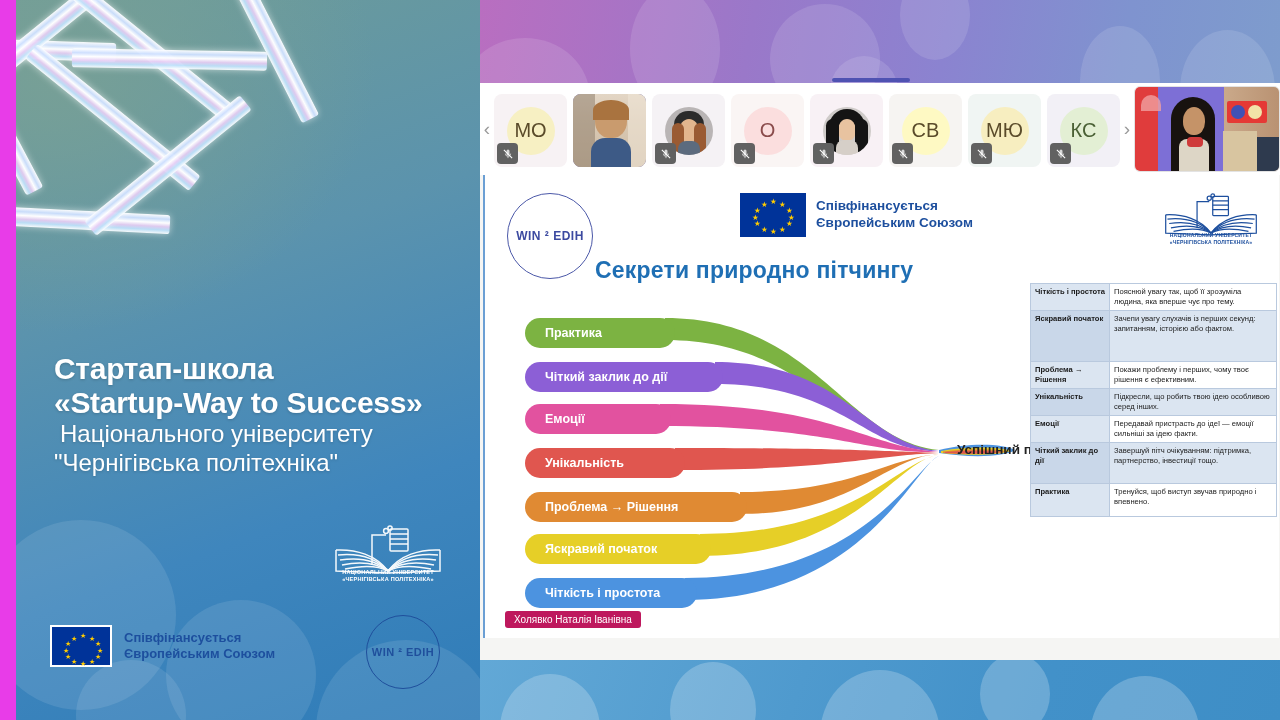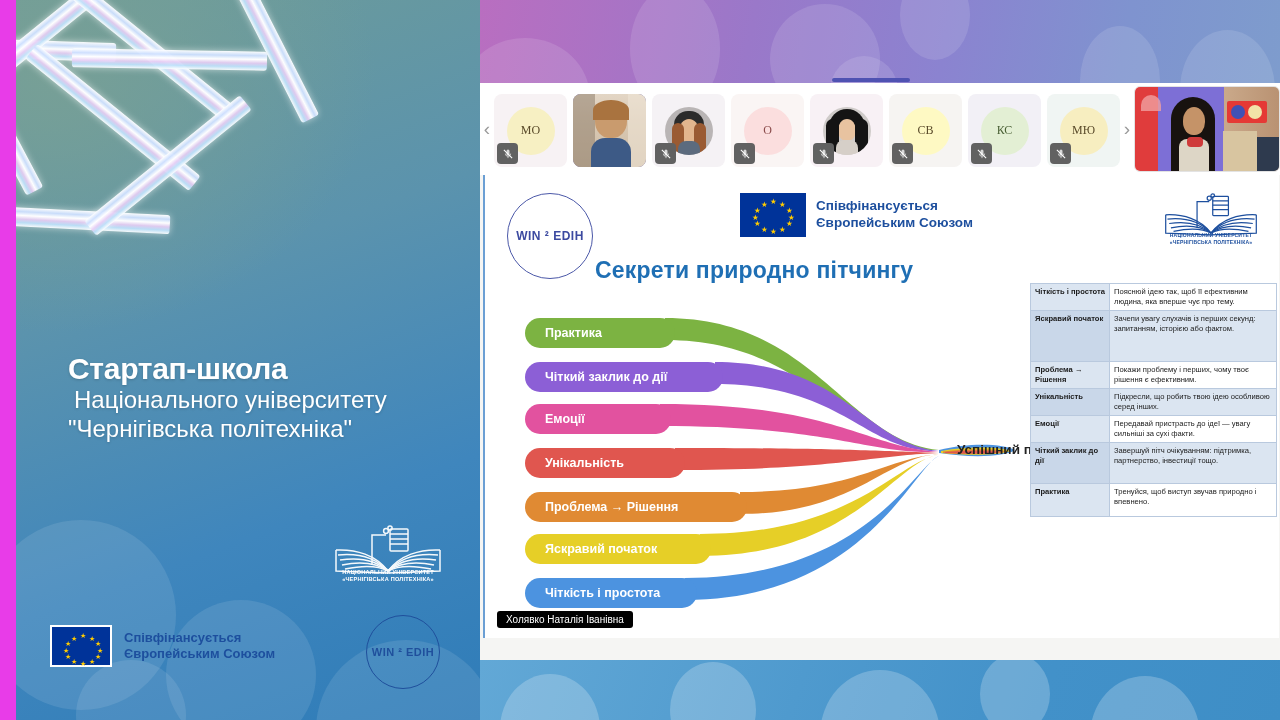--- a/index.html
+++ b/index.html
@@ -31,21 +31,21 @@
     background:linear-gradient(180deg,
       rgba(255,255,255,.97) 0%,
       rgba(206,224,255,.95) 22%,
       rgba(255,255,255,.99) 42%,
       rgba(232,206,245,.92) 62%,
       rgba(190,225,250,.95) 80%,
       rgba(255,255,255,.95) 100%);
     box-shadow:0 0 7px rgba(255,255,255,.55);
   }
 
-  .left-title{position:absolute;left:52px;top:352px;width:420px;color:#fff;text-shadow:0 1px 3px rgba(0,0,0,.18);}
+  .left-title{position:absolute;left:38px;top:352px;width:420px;color:#fff;text-shadow:0 1px 3px rgba(0,0,0,.18);}
   .lt1{font-size:30px;font-weight:bold;letter-spacing:-.3px;line-height:1.13;}
   .lt2{font-size:30px;font-weight:bold;letter-spacing:-.3px;line-height:1.13;}
   .lt3{font-size:24px;font-weight:400;line-height:1.2;padding-left:6px;}
   .lt4{font-size:24px;font-weight:400;line-height:1.2;}
 
   
   .univ-logo{position:absolute;}
   .univ-cap{position:absolute;font-weight:bold;color:#fff;text-align:center;letter-spacing:.2px;white-space:nowrap;}
 
   
@@ -75,21 +75,21 @@
 
   
   .filmstrip{position:absolute;left:0;top:83px;width:800px;height:92px;background:#fff;display:flex;align-items:center;}
   .strip-arrow{width:26px;height:92px;display:flex;align-items:center;justify-content:center;color:#9a9a9a;font-size:19px;cursor:pointer;}
   .tiles{display:flex;align-items:center;gap:6px;flex:1;height:92px;padding-top:3px;}
   .tile{
     position:relative;width:73px;height:73px;border-radius:8px;overflow:hidden;flex:none;
     display:flex;align-items:center;justify-content:center;
   }
   .tile.selected{outline:3px solid #5b5fc7;outline-offset:-3px;}
-  .avatar{border-radius:50%;display:flex;align-items:center;justify-content:center;font-size:12px;font-weight:500;color:#5a4b2a;font-family:Liberation Serif, serif;}
+  .avatar{border-radius:50%;display:flex;align-items:center;justify-content:center;font-size:20px;font-weight:500;color:#5a4b2a;}
   .mic-off{
     position:absolute;left:3px;bottom:3px;width:21px;height:21px;border-radius:4px;
     background:#616161;display:flex;align-items:center;justify-content:center;
   }
   .photo{width:100%;height:100%;position:relative;overflow:hidden;}
   .face-circle{position:absolute;left:50%;top:50%;transform:translate(-50%,-50%);width:48px;height:48px;border-radius:50%;overflow:hidden;}
 
   .wide-tile{
     position:absolute;right:0;top:86px;width:146px;height:86px;border-radius:6px;overflow:hidden;
     border:1px solid #e3e3e3;box-sizing:border-box;
@@ -111,21 +111,21 @@
   .funnel-out-label{position:absolute;left:442px;top:142px;font-size:13.5px;font-weight:bold;color:#222;white-space:nowrap;}
 
   
   .tbl{position:absolute;left:545px;top:108px;width:247px;border:1px solid #b9c9de;border-collapse:collapse;font-size:7.6px;}
   .tbl td{border:1px solid #b9c9de;padding:3px 4px;vertical-align:top;line-height:1.32;color:#1a1a1a;}
   .tbl td.k{width:70px;font-weight:bold;background:#dbe5f1;}
   .tbl tr.alt td{background:#dbe5f1;}
   .tbl tr.alt td.k{background:#c9d7e9;}
 
   .presenter-pill{
-    position:absolute;left:12px;bottom:10px;background:#000000;color:#fff;border-radius:3px;
+    position:absolute;left:20px;bottom:10px;background:#be185d;color:#fff;border-radius:3px;
     padding:3px 9px;font-size:10px;white-space:nowrap;
   }
 
   
   .bottom-band{
     position:absolute;left:0;top:660px;width:800px;height:60px;overflow:hidden;
     background:linear-gradient(110deg,#62a8d6 0%,#4f9ace 40%,#4291c9 70%,#3e8ec6 100%);
   }
   .bottom-band .bb{position:absolute;border-radius:50%;background:rgba(255,255,255,.22);}
   .bbb1{left:20px;top:14px;width:100px;height:110px;}
@@ -154,20 +154,21 @@
       <div class="bar" style="left:126px;top:72px;width:195px;transform:rotate(1deg);"></div>
       <div class="bar" style="left:62px;top:130px;width:210px;transform:rotate(39deg);"></div>
       <div class="bar" style="left:-14px;top:142px;width:140px;transform:rotate(62deg);"></div>
       <div class="bar" style="left:212px;top:38px;width:210px;transform:rotate(63deg);"></div>
       <div class="bar" style="left:24px;top:232px;width:200px;transform:rotate(3deg);"></div>
       <div class="bar" style="left:122px;top:178px;width:200px;transform:rotate(-39deg);"></div>
     </div>
 
     <div class="left-title">
       <div class="lt1">Стартап-школа</div>
+      <div class="lt2">«Startup-Way to Success»</div>
       <div class="lt3">Національного університету</div>
       <div class="lt4">"Чернігівська політехніка"</div>
     </div>
 
     <div class="univ-logo" style="left:312px;top:525px;width:120px;height:62px;">
       <svg viewBox="0 0 120 62" width="120" height="62">
         <g fill="none" stroke="#ffffff" stroke-width="1.5" opacity="0.95">
           <path d="M60 46 C72 30, 92 24, 112 25"></path>
           <path d="M60 46 C72 33, 90 28, 110 30"></path>
           <path d="M60 46 C71 36, 88 32, 108 35"></path>
@@ -308,34 +309,34 @@
           <div class="mic-off">
             <svg width="12" height="12" viewBox="0 0 16 16">
               <path d="M8 2a2 2 0 0 1 2 2v4a2 2 0 0 1-4 0V4a2 2 0 0 1 2-2z" fill="#d8d8d8"></path>
               <path d="M4.5 7.5a3.5 3.5 0 0 0 7 0" stroke="#d8d8d8" stroke-width="1.2" fill="none"></path>
               <path d="M8 11v2.5" stroke="#d8d8d8" stroke-width="1.2"></path>
               <path d="M2.5 2.5 L13.5 13.5" stroke="#ffffff" stroke-width="1.4"></path>
             </svg>
           </div>
         </div>
 
+        <div class="tile" style="background:#f0f5f3;">
+          <div class="avatar" style="width:48px;height:48px;background:#f7eec0;">МЮ</div>
+          <div class="mic-off">
+            <svg width="12" height="12" viewBox="0 0 16 16">
+              <path d="M8 2a2 2 0 0 1 2 2v4a2 2 0 0 1-4 0V4a2 2 0 0 1 2-2z" fill="#d8d8d8"></path>
+              <path d="M4.5 7.5a3.5 3.5 0 0 0 7 0" stroke="#d8d8d8" stroke-width="1.2" fill="none"></path>
+              <path d="M8 11v2.5" stroke="#d8d8d8" stroke-width="1.2"></path>
+              <path d="M2.5 2.5 L13.5 13.5" stroke="#ffffff" stroke-width="1.4"></path>
+            </svg>
+          </div>
+        </div>
+
         <div class="tile" style="background:#f2f0f6;">
           <div class="avatar" style="width:48px;height:48px;background:#e3efd4;color:#4a6035;">КС</div>
-          <div class="mic-off">
-            <svg width="12" height="12" viewBox="0 0 16 16">
-              <path d="M8 2a2 2 0 0 1 2 2v4a2 2 0 0 1-4 0V4a2 2 0 0 1 2-2z" fill="#d8d8d8"></path>
-              <path d="M4.5 7.5a3.5 3.5 0 0 0 7 0" stroke="#d8d8d8" stroke-width="1.2" fill="none"></path>
-              <path d="M8 11v2.5" stroke="#d8d8d8" stroke-width="1.2"></path>
-              <path d="M2.5 2.5 L13.5 13.5" stroke="#ffffff" stroke-width="1.4"></path>
-            </svg>
-          </div>
-        </div>
-
-        <div class="tile" style="background:#f0f5f3;">
-          <div class="avatar" style="width:48px;height:48px;background:#f7eec0;">МЮ</div>
           <div class="mic-off">
             <svg width="12" height="12" viewBox="0 0 16 16">
               <path d="M8 2a2 2 0 0 1 2 2v4a2 2 0 0 1-4 0V4a2 2 0 0 1 2-2z" fill="#d8d8d8"></path>
               <path d="M4.5 7.5a3.5 3.5 0 0 0 7 0" stroke="#d8d8d8" stroke-width="1.2" fill="none"></path>
               <path d="M8 11v2.5" stroke="#d8d8d8" stroke-width="1.2"></path>
               <path d="M2.5 2.5 L13.5 13.5" stroke="#ffffff" stroke-width="1.4"></path>
             </svg>
           </div>
         </div>
 
@@ -436,37 +437,37 @@
           <div class="band" style="top:234px;width:186px;background:#e6cf27;">Яскравий початок</div>
           <div class="band" style="top:278px;width:172px;background:#4c93e0;">Чіткість і простота</div>
 
           <div class="funnel-out-label">Успішний пітч</div>
         </div>
 
         <table class="tbl">
           <tbody>
             <tr>
               <td class="k">Чіткість і простота</td>
-              <td>Пояснюй ідею так, щоб її ефективним людина, яка вперше чує про тему.</td>
+              <td>Пояснюй увагу так, щоб її зрозуміла людина, яка вперше чує про тему.</td>
             </tr>
             <tr class="alt">
               <td class="k">Яскравий початок</td>
               <td style="height:44px;">Зачепи увагу слухачів із перших секунд: запитанням, історією або фактом.</td>
             </tr>
             <tr>
               <td class="k">Проблема → Рішення</td>
               <td>Покажи проблему і перших, чому твоє рішення є ефективним.</td>
             </tr>
             <tr class="alt">
               <td class="k">Унікальність</td>
               <td>Підкресли, що робить твою ідею особливою серед інших.</td>
             </tr>
             <tr>
               <td class="k">Емоції</td>
-              <td>Передавай пристрасть до ідеї — увагу сильніші за сухі факти.</td>
+              <td>Передавай пристрасть до ідеї — емоції сильніші за ідею факти.</td>
             </tr>
             <tr class="alt">
               <td class="k">Чіткий заклик до дії</td>
               <td style="height:34px;">Завершуй пітч очікуванням: підтримка, партнерство, інвестиції тощо.</td>
             </tr>
             <tr>
               <td class="k">Практика</td>
               <td style="height:26px;">Тренуйся, щоб виступ звучав природно і впевнено.</td>
             </tr>
           </tbody>

